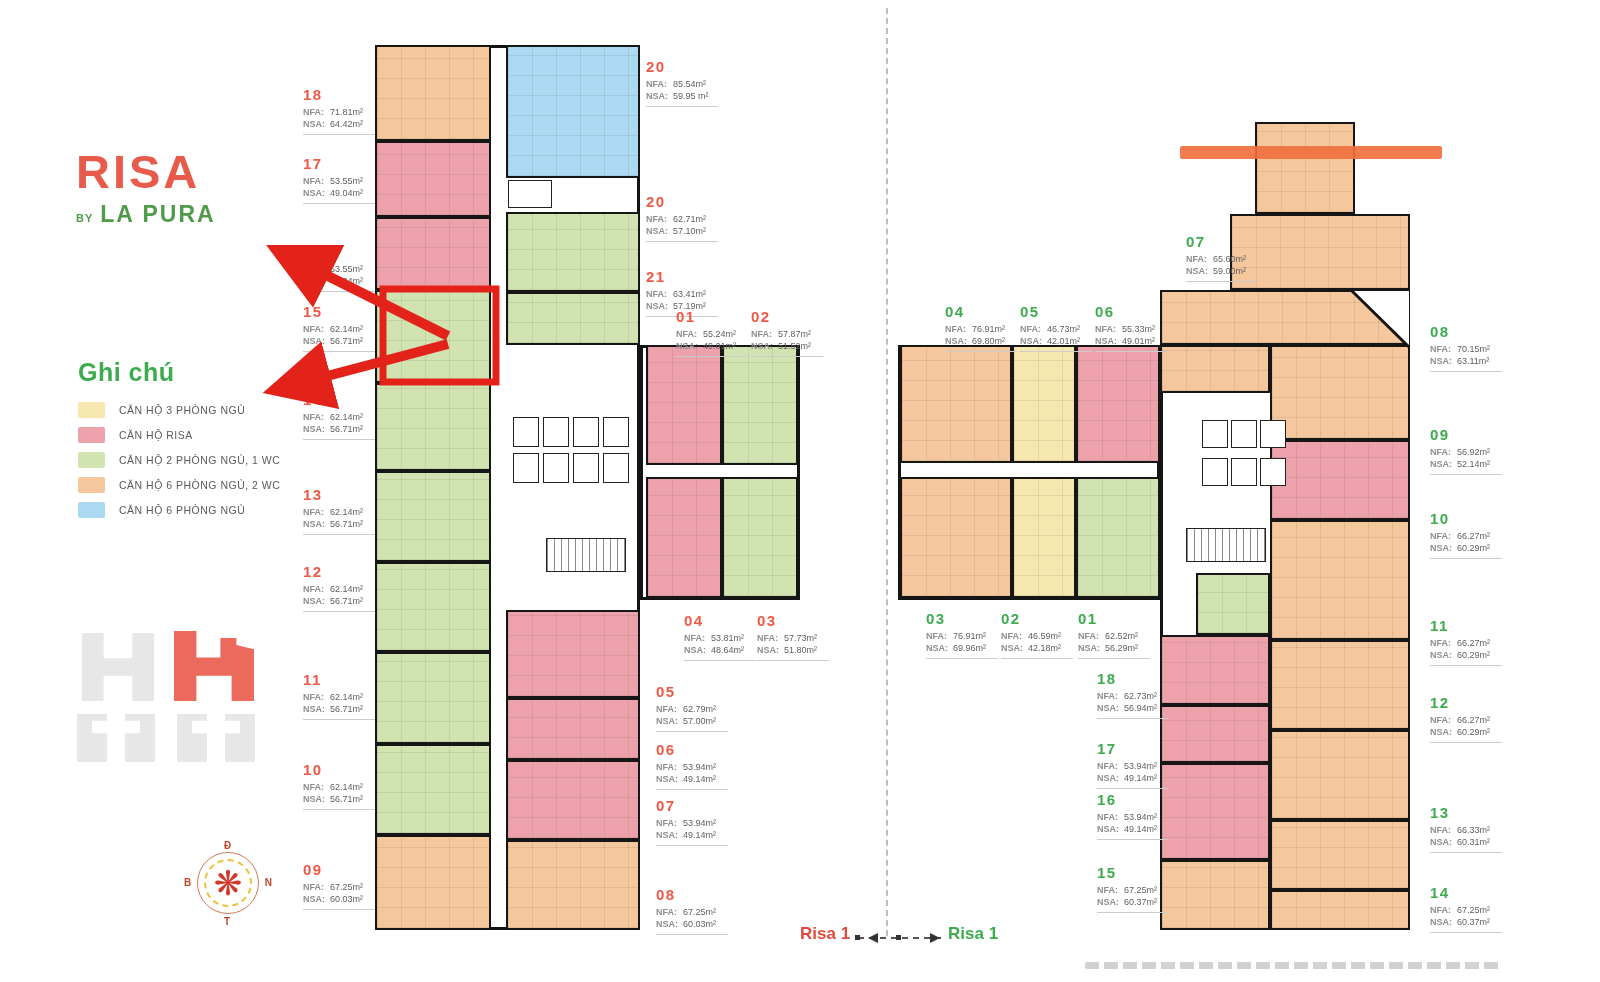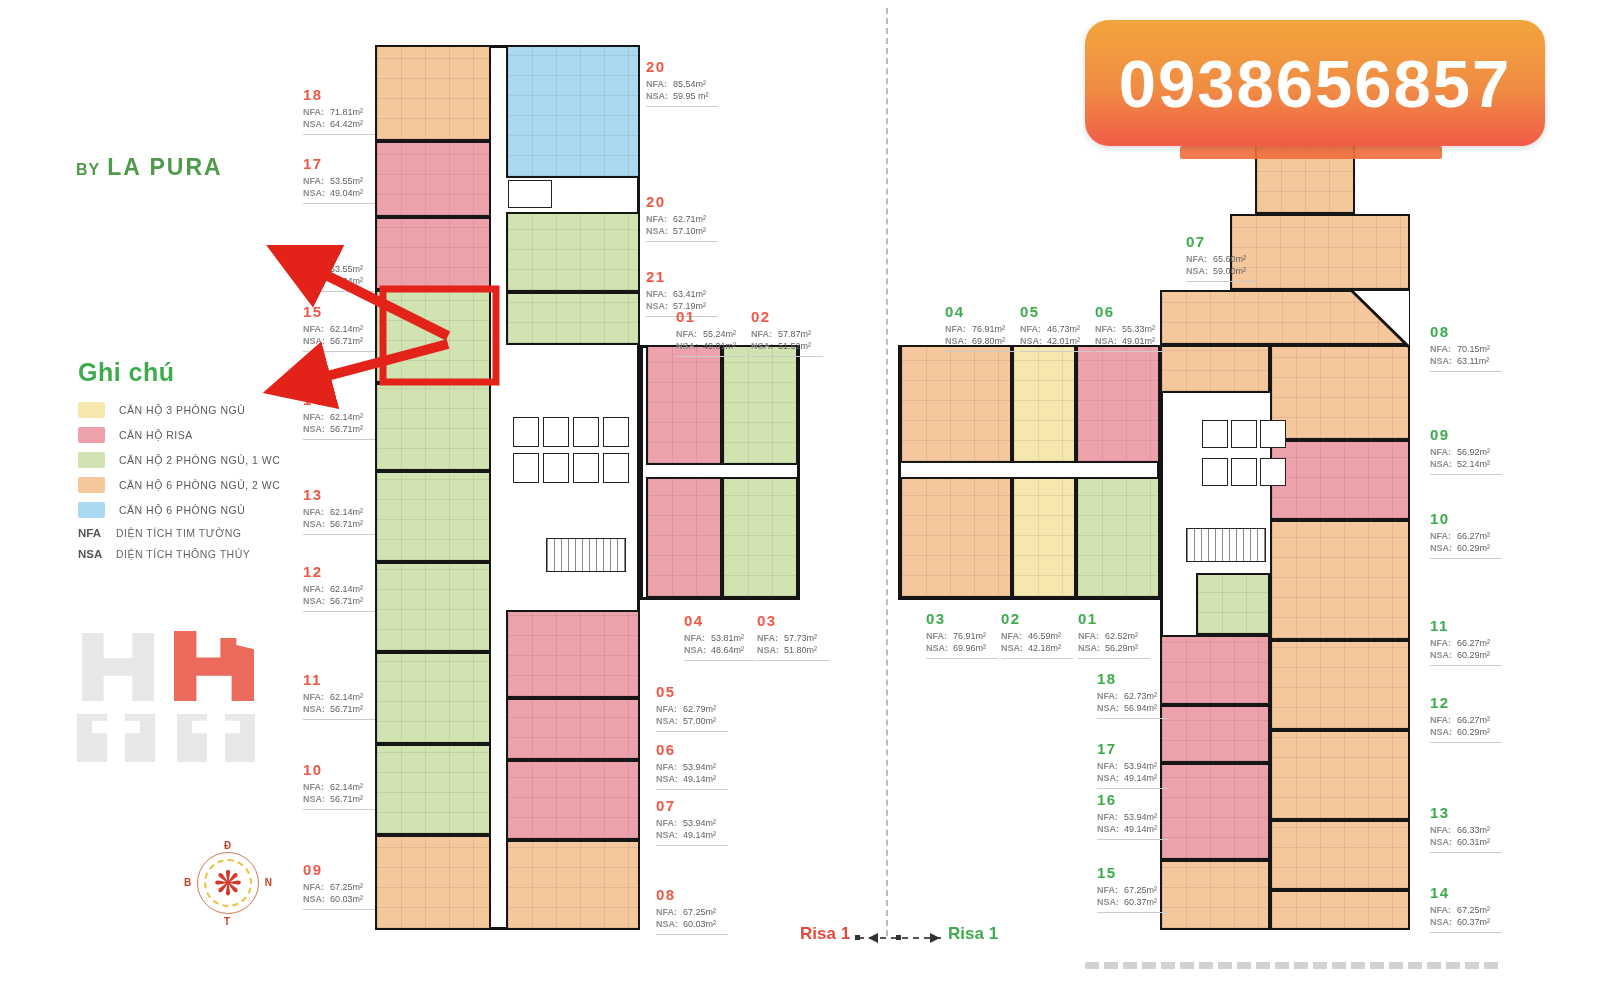--- a/index.html
+++ b/index.html
@@ -4,21 +4,21 @@
 <title>RISA by LA PURA — floor plan</title>
 <style>
   html,body{margin:0;padding:0;background:#fff;}
   #canvas{position:relative;width:1600px;height:982px;background:#ffffff;overflow:hidden;
           font-family:"Liberation Sans",sans-serif;}
 
   
   .logo{position:absolute;left:76px;top:148px;z-index:20;}
   .logo-risa{font-size:47px;font-weight:900;color:#E85B4B;letter-spacing:3px;line-height:1;}
   .logo-sub{margin-top:6px;display:flex;align-items:baseline;}
-  .logo-by{font-size:16px;font-weight:800;color:#4F9B49;margin-right:7px;letter-spacing:1px;}
+  .logo-by{font-size:11px;font-weight:800;color:#4F9B49;margin-right:7px;letter-spacing:1px;}
   .logo-brand{font-size:23px;font-weight:900;color:#4F9B49;letter-spacing:2px;}
 
   
   .legend{position:absolute;left:78px;top:358px;z-index:20;}
   .lg-title{font-size:25px;font-weight:800;color:#3DAB4E;margin-bottom:15px;letter-spacing:.5px;}
   .lg-item{display:flex;align-items:center;margin-bottom:9px;}
   .lg-sw{width:27px;height:16px;border-radius:2px;margin-right:14px;}
   .sw-yellow{background:#F5E7AE;} .sw-pink{background:#EDA2AB;} .sw-green{background:#D0E3B1;}
   .sw-orange{background:#F5C79D;} .sw-blue{background:#ABD9F1;}
   .lg-tx{font-size:10.5px;color:#5a5a5a;letter-spacing:.5px;}
@@ -86,20 +86,21 @@
           background:repeating-linear-gradient(90deg,#9a9a9a 0 14px,transparent 14px 19px);z-index:20;}
 </style>
 </head>
 <body>
 
 <div id="canvas">
 
   <div class="sep"></div>
 
   <div class="logo">
+    <div class="logo-risa">RISA</div>
     <div class="logo-sub">
       <span class="logo-by">BY</span>
       <span class="logo-brand">LA PURA</span>
     </div>
   </div>
 
   <div class="legend">
     <div class="lg-title">Ghi chú</div>
     <div class="lg-item">
       <span class="lg-sw sw-yellow"></span>
@@ -115,32 +116,21 @@
       </div>
     <div class="lg-item">
       <span class="lg-sw sw-orange"></span>
       <span class="lg-tx">CĂN HỘ 6 PHÒNG NGỦ, 2 WC</span>
       </div>
     <div class="lg-item">
       <span class="lg-sw sw-blue"></span>
       <span class="lg-tx">CĂN HỘ 6 PHÒNG NGỦ</span>
       </div>
   </div>
-  <div class="abbr">
-    <div class="ab-row">
-        <span class="ab-k">NFA</span>
-      <span class="ab-v">DIỆN TÍCH TIM TƯỜNG</span>
-      </div>
-    <div class="ab-row">
-        <span class="ab-k">NSA</span>
-      <span class="ab-v">DIỆN TÍCH THÔNG THỦY</span>
-      </div>
-  </div>
-
-  <div class="banner">0938656857</div>
+
   <div class="hidden-strip"></div>
 
   <div class="outline" style="left:375px;top:45px;width:265px;height:885px"></div>
   <div class="outline" style="left:640px;top:345px;width:160px;height:255px"></div>
 
   <div class="unit c-or" style="left:375px;top:45px;width:116px;height:96px"></div>
   <div class="unit c-pk" style="left:375px;top:141px;width:116px;height:76px"></div>
   <div class="unit c-pk" style="left:375px;top:217px;width:116px;height:73px"></div>
   <div class="unit c-gr" style="left:375px;top:290px;width:116px;height:93px"></div>
   <div class="unit c-gr" style="left:375px;top:383px;width:116px;height:88px"></div>

